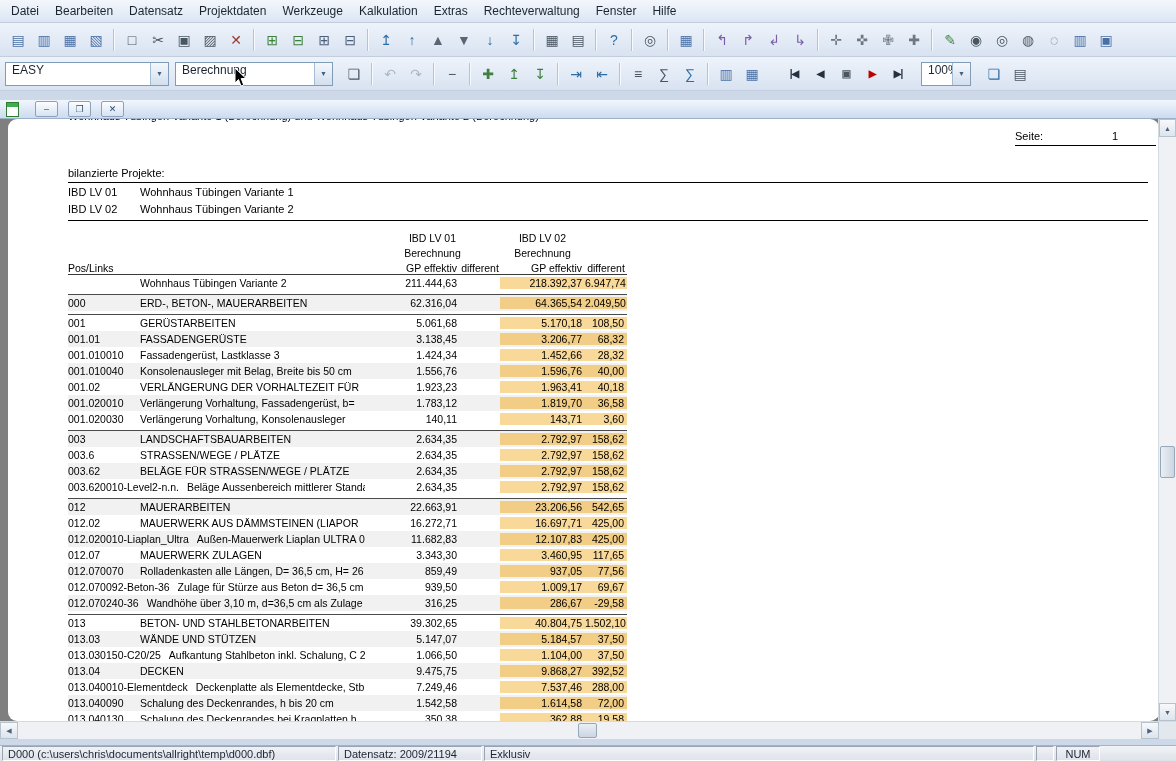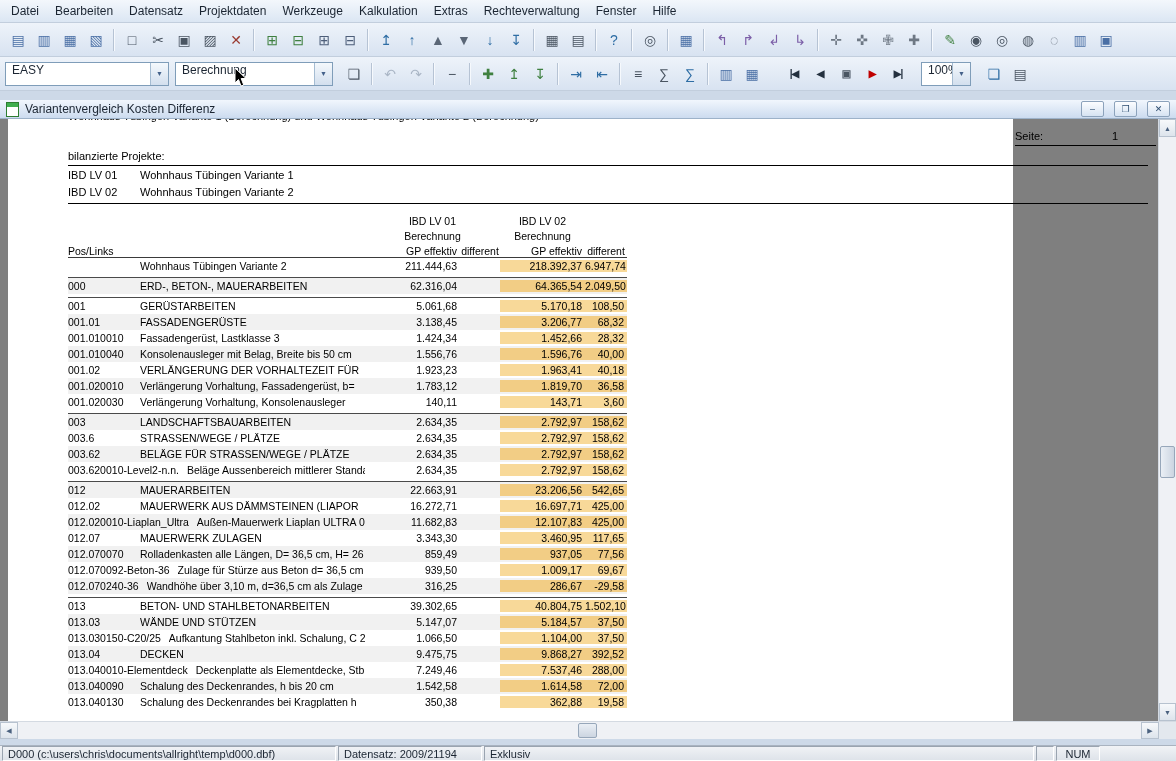--- a/index.html
+++ b/index.html
@@ -37,22 +37,22 @@
             display:flex;align-items:center;padding:0 6px;font-size:12px;gap:6px;}
   .doc-icon{width:11px;height:13px;background:#fff;border:1px solid #2e7d32;position:relative;flex:0 0 auto;}
   .doc-icon:before{content:"";position:absolute;left:0;top:0;right:0;height:4px;background:#3fae4e;}
   .t-title{flex:1;white-space:nowrap;overflow:hidden;}
   .wbtn{width:21px;height:14px;margin-left:10px;border:1px solid #8ca2bb;border-radius:2px;
         background:linear-gradient(#fcfdff,#d6e3f2);display:flex;align-items:center;justify-content:center;
         font-size:9px;line-height:1;color:#2d4d70;cursor:default;flex:0 0 auto;}
 
   .docrow{flex:1;display:flex;overflow:hidden;}
   .docbg{flex:1;position:relative;background:#7f7f7f;overflow:hidden;}
-  .page{position:absolute;left:8px;top:0;width:1005px;height:100%;background:#fff;color:#000;
-        font-size:11px;}
+  .page{position:absolute;left:8px;top:0;width:1151px;height:100%;background:#fff;color:#000;
+        font-size:11px;border-radius:9px;}
 
   
   .vscroll{width:17px;display:flex;flex-direction:column;background:#eff1f5;border-left:1px solid #d4dae2;}
   .sbtn{height:16px;display:flex;align-items:center;justify-content:center;font-size:7px;color:#4a617f;
         background:linear-gradient(#f7f9fb,#dde4ec);border:1px solid #b7c2cf;cursor:default;}
   .hscroll .sbtn{width:16px;height:auto;}
   .vtrack{flex:1;position:relative;}
   .vthumb{position:absolute;left:1px;right:1px;top:309px;height:30px;border:1px solid #97a7ba;border-radius:2px;
           background:linear-gradient(90deg,#eaeff5,#ccd5e1);}
   .hscroll{height:17px;display:flex;background:#eff1f5;border-top:1px solid #d4dae2;}
@@ -61,21 +61,21 @@
           background:linear-gradient(#eaeff5,#ccd5e1);}
   .corner{width:17px;background:#e3e8ee;}
   .bottomstrip{height:6px;background:#cdd9e8;position:absolute;left:0;top:739px;width:1176px;}
 
   
   .clipline{height:5px;overflow:hidden;margin-left:60px;}
   .clipline span{display:block;margin-top:-9px;white-space:nowrap;}
   .seite{position:absolute;top:11px;left:1007px;width:141px;border-bottom:1px solid #000;
          display:flex;padding-bottom:3px;}
   .seite .pv{margin-left:auto;padding-right:38px;}
-  .projlabel{margin:26px 0 3px 60px;}
+  .projlabel{margin:43px 0 3px 60px;}
   .rule{margin-left:60px;width:1080px;border-top:1px solid #000;height:0;}
   .proj-row{margin-left:60px;height:17px;display:flex;align-items:center;}
   .proj-row .pid{width:72px;flex:0 0 auto;}
   .proj-row + .rule{margin-top:3px;}
 
   .thead{margin:8px 0 0 60px;width:559px;border-bottom:1px solid #3a3a3a;font-size:10.5px;}
   .hrow{display:grid;grid-template-columns:72px 225px 95px 40px 85px 42px;height:15px;align-items:end;}
   .g34{grid-column:3/5;text-align:center;}
   .g5{grid-column:5;text-align:center;}
   .hr3 .num{text-align:right;padding-right:3px;}
@@ -227,21 +227,20 @@
         <div class="tb-btn" style="color: rgb(46, 109, 164);">❏</div>
         <div class="tb-btn" style="color: rgb(74, 85, 98);">▤</div>
       </div>
   </div>
 
   <div class="mdispacer"></div>
 
   <div class="child">
     <div class="titlebar">
       <span class="doc-icon"></span>
-      <span class="t-title">Variantenvergleich Kosten Differenz</span>
       <span id="winbtns" style="display:flex">
           <span class="wbtn">–</span>
           <span class="wbtn">❐</span>
           <span class="wbtn">✕</span>
         </span>
     </div>
 
     <div class="docrow">
       <div class="docbg">
         <div class="page">

